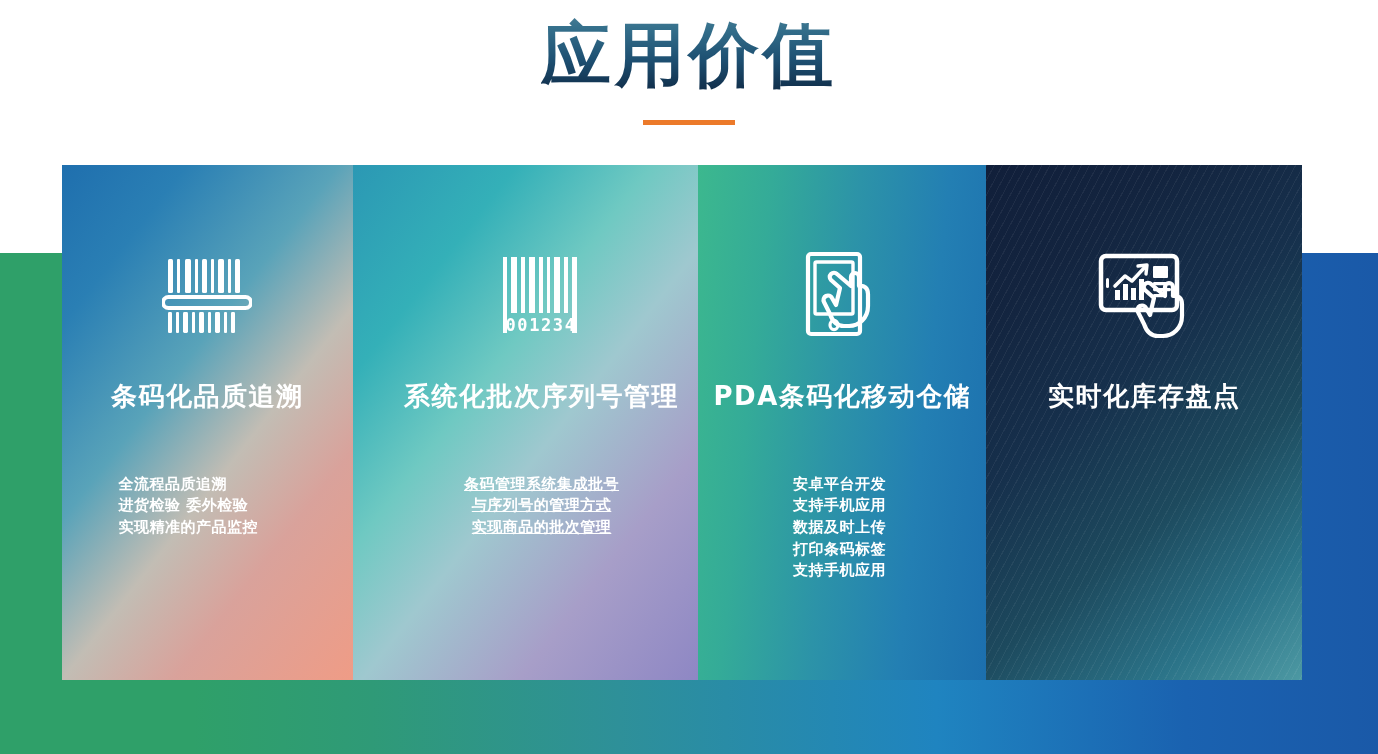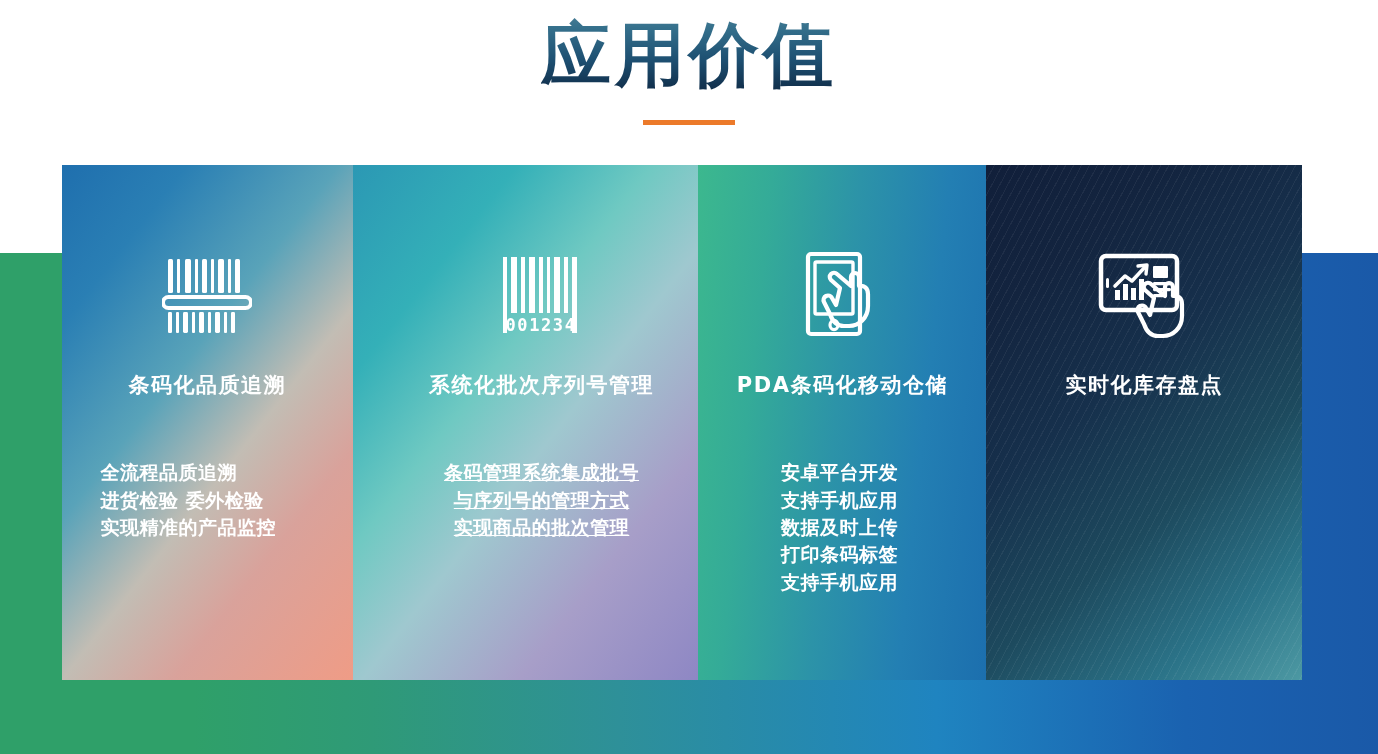--- a/index.html
+++ b/index.html
@@ -70,34 +70,34 @@
   }
   .card-inner{position:relative;z-index:2;width:100%;display:flex;flex-direction:column;align-items:center;}
 
   .icon-box{
     height:105px;margin-top:78px;
     display:flex;align-items:center;justify-content:center;
   }
   .icon-box svg{display:block;}
 
   .card-title{
-    margin-top:24px;
+    margin-top:32px;
     color:#ffffff;
-    font-size:21px;
+    font-size:26px;
     font-weight:bold;
     letter-spacing:1.5px;
     text-align:left;
     line-height:1.3;
     font-family:"DejaVu Sans","Liberation Sans",sans-serif;
   }
 
   .card-body{
     margin-top:60px;
     color:#ffffff;
-    font-size:19px;
+    font-size:15px;
     font-weight:bold;
     line-height:1.44;
     letter-spacing:0.5px;
     text-align:left;
     font-family:"DejaVu Sans","Liberation Sans",sans-serif;
     max-width:215px;
   }
   .card-1 .card-body{max-width:200px;margin-left:-38px;}
   .card-2 .card-body{max-width:230px;text-align:center;text-decoration:underline;}
   .card-3 .card-body{max-width:160px;margin-left:-6px;}

